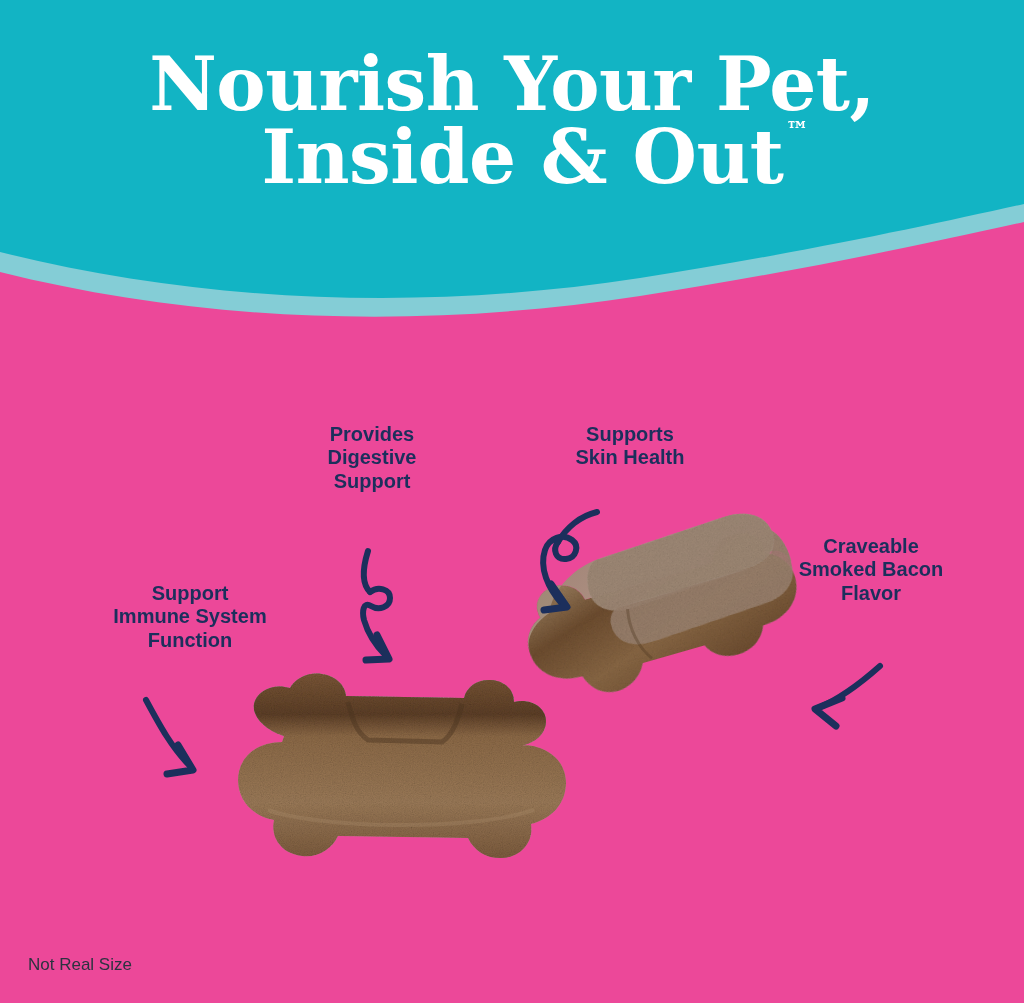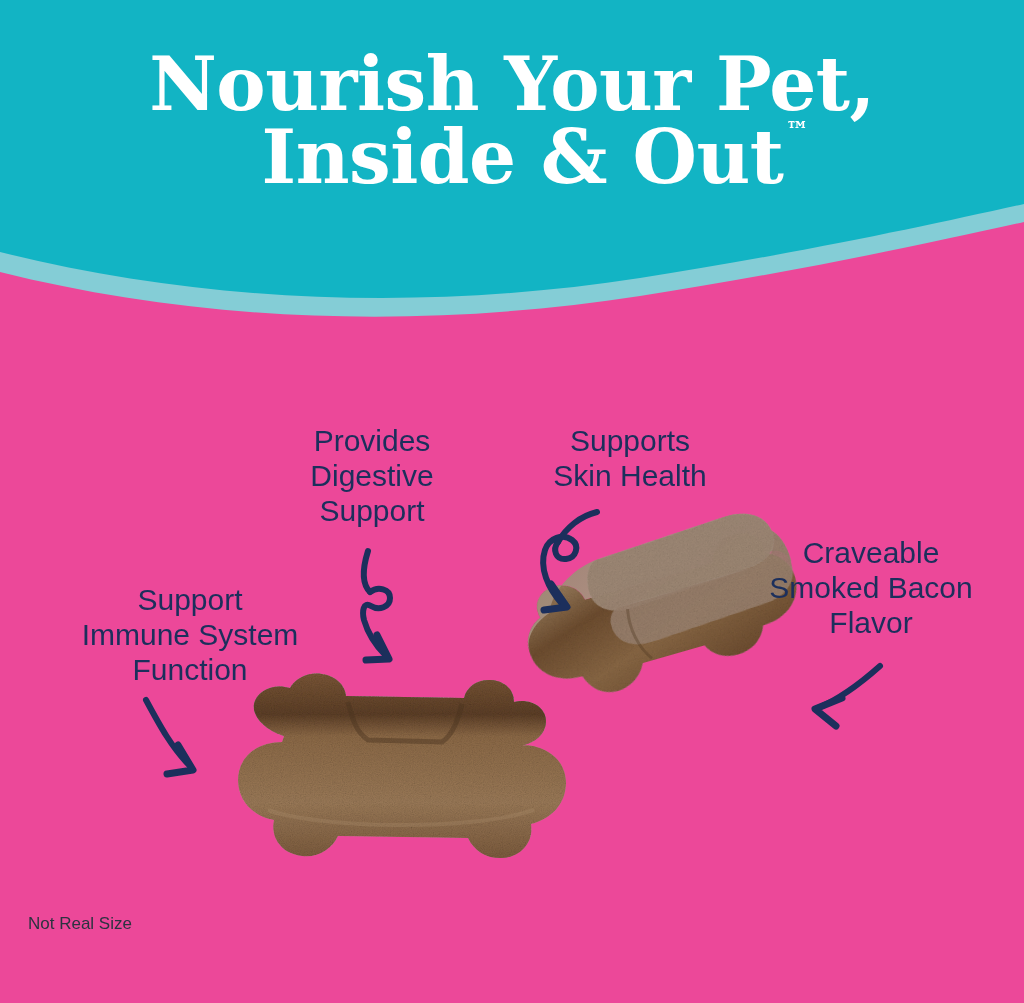--- a/index.html
+++ b/index.html
@@ -58,22 +58,22 @@
     top: -20px;
     left: 2px;
     letter-spacing: 0;
   }
 
   
   .label {
     position: absolute;
     color: #1c2f5c;
     font-family: "Liberation Sans", sans-serif;
-    font-weight: normal;
-    font-size: 30px;
+    font-weight: bold;
+    font-size: 20px;
     line-height: 1.17;
     text-align: center;
     white-space: pre-line;
   }
   #label-immune   { left: 0px;   top: 582px; width: 380px; }
   #label-digest   { left: 222px; top: 423px; width: 300px; }
   #label-skin     { left: 470px; top: 423px; width: 320px; }
   #label-flavor   { left: 718px; top: 535px; width: 306px; }
 
   
@@ -92,21 +92,21 @@
     left: 0;
     top: 0;
     width: 1024px;
     height: 1003px;
   }
 
   
   .footnote {
     position: absolute;
     left: 28px;
-    top: 914px;
+    top: 955px;
     color: #2b3340;
     font-family: "Liberation Sans", sans-serif;
     font-size: 17px;
     font-weight: normal;
   }
 </style>
 </head>
 <body>
 
 <div id="page">

